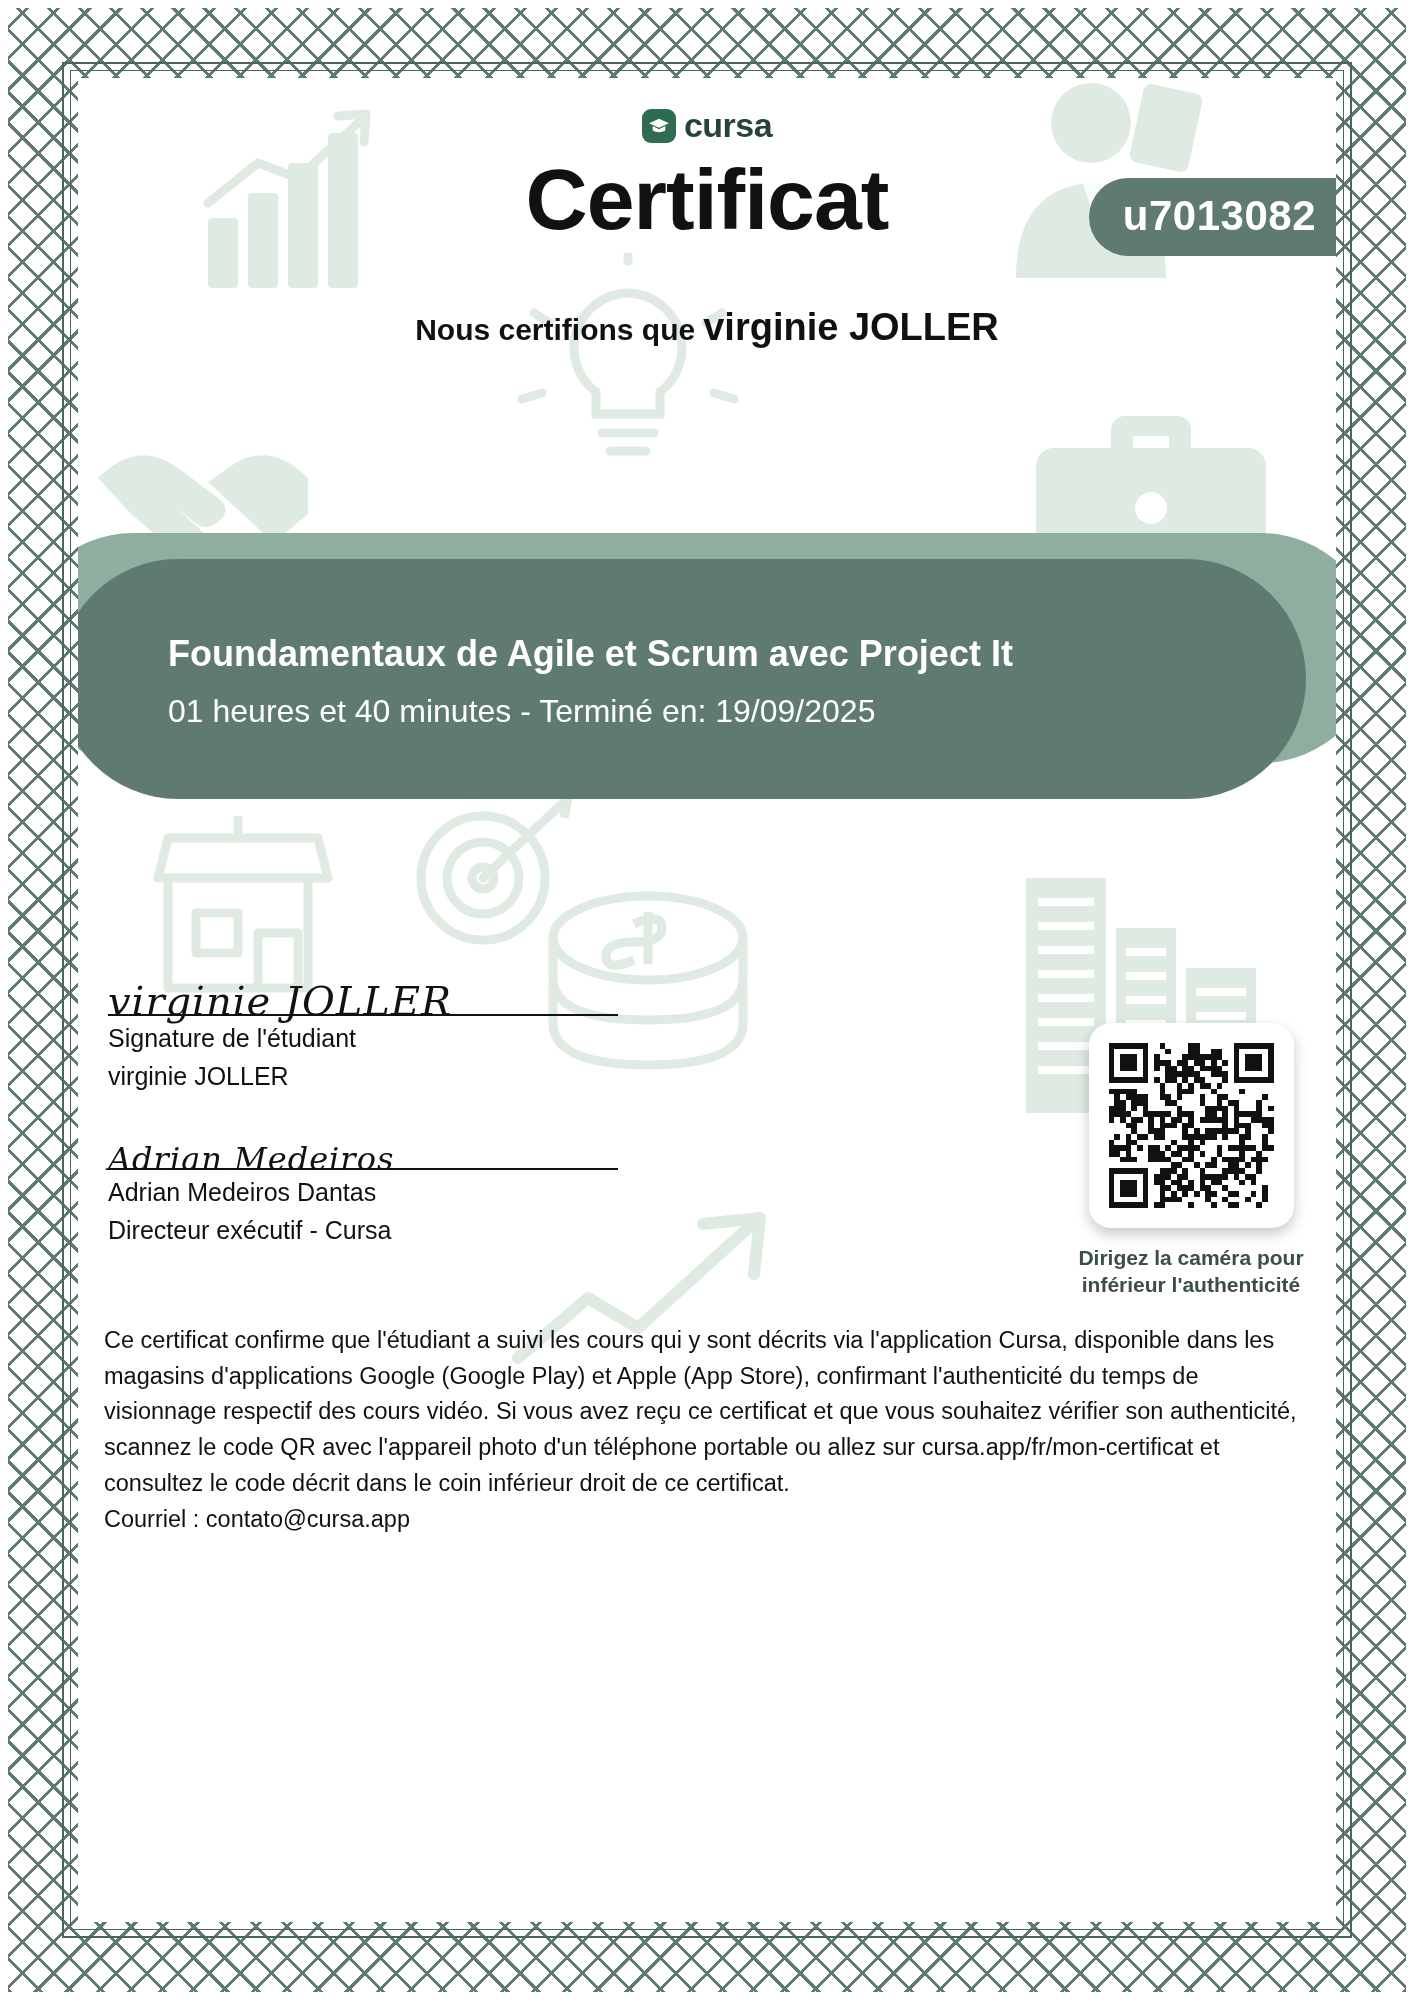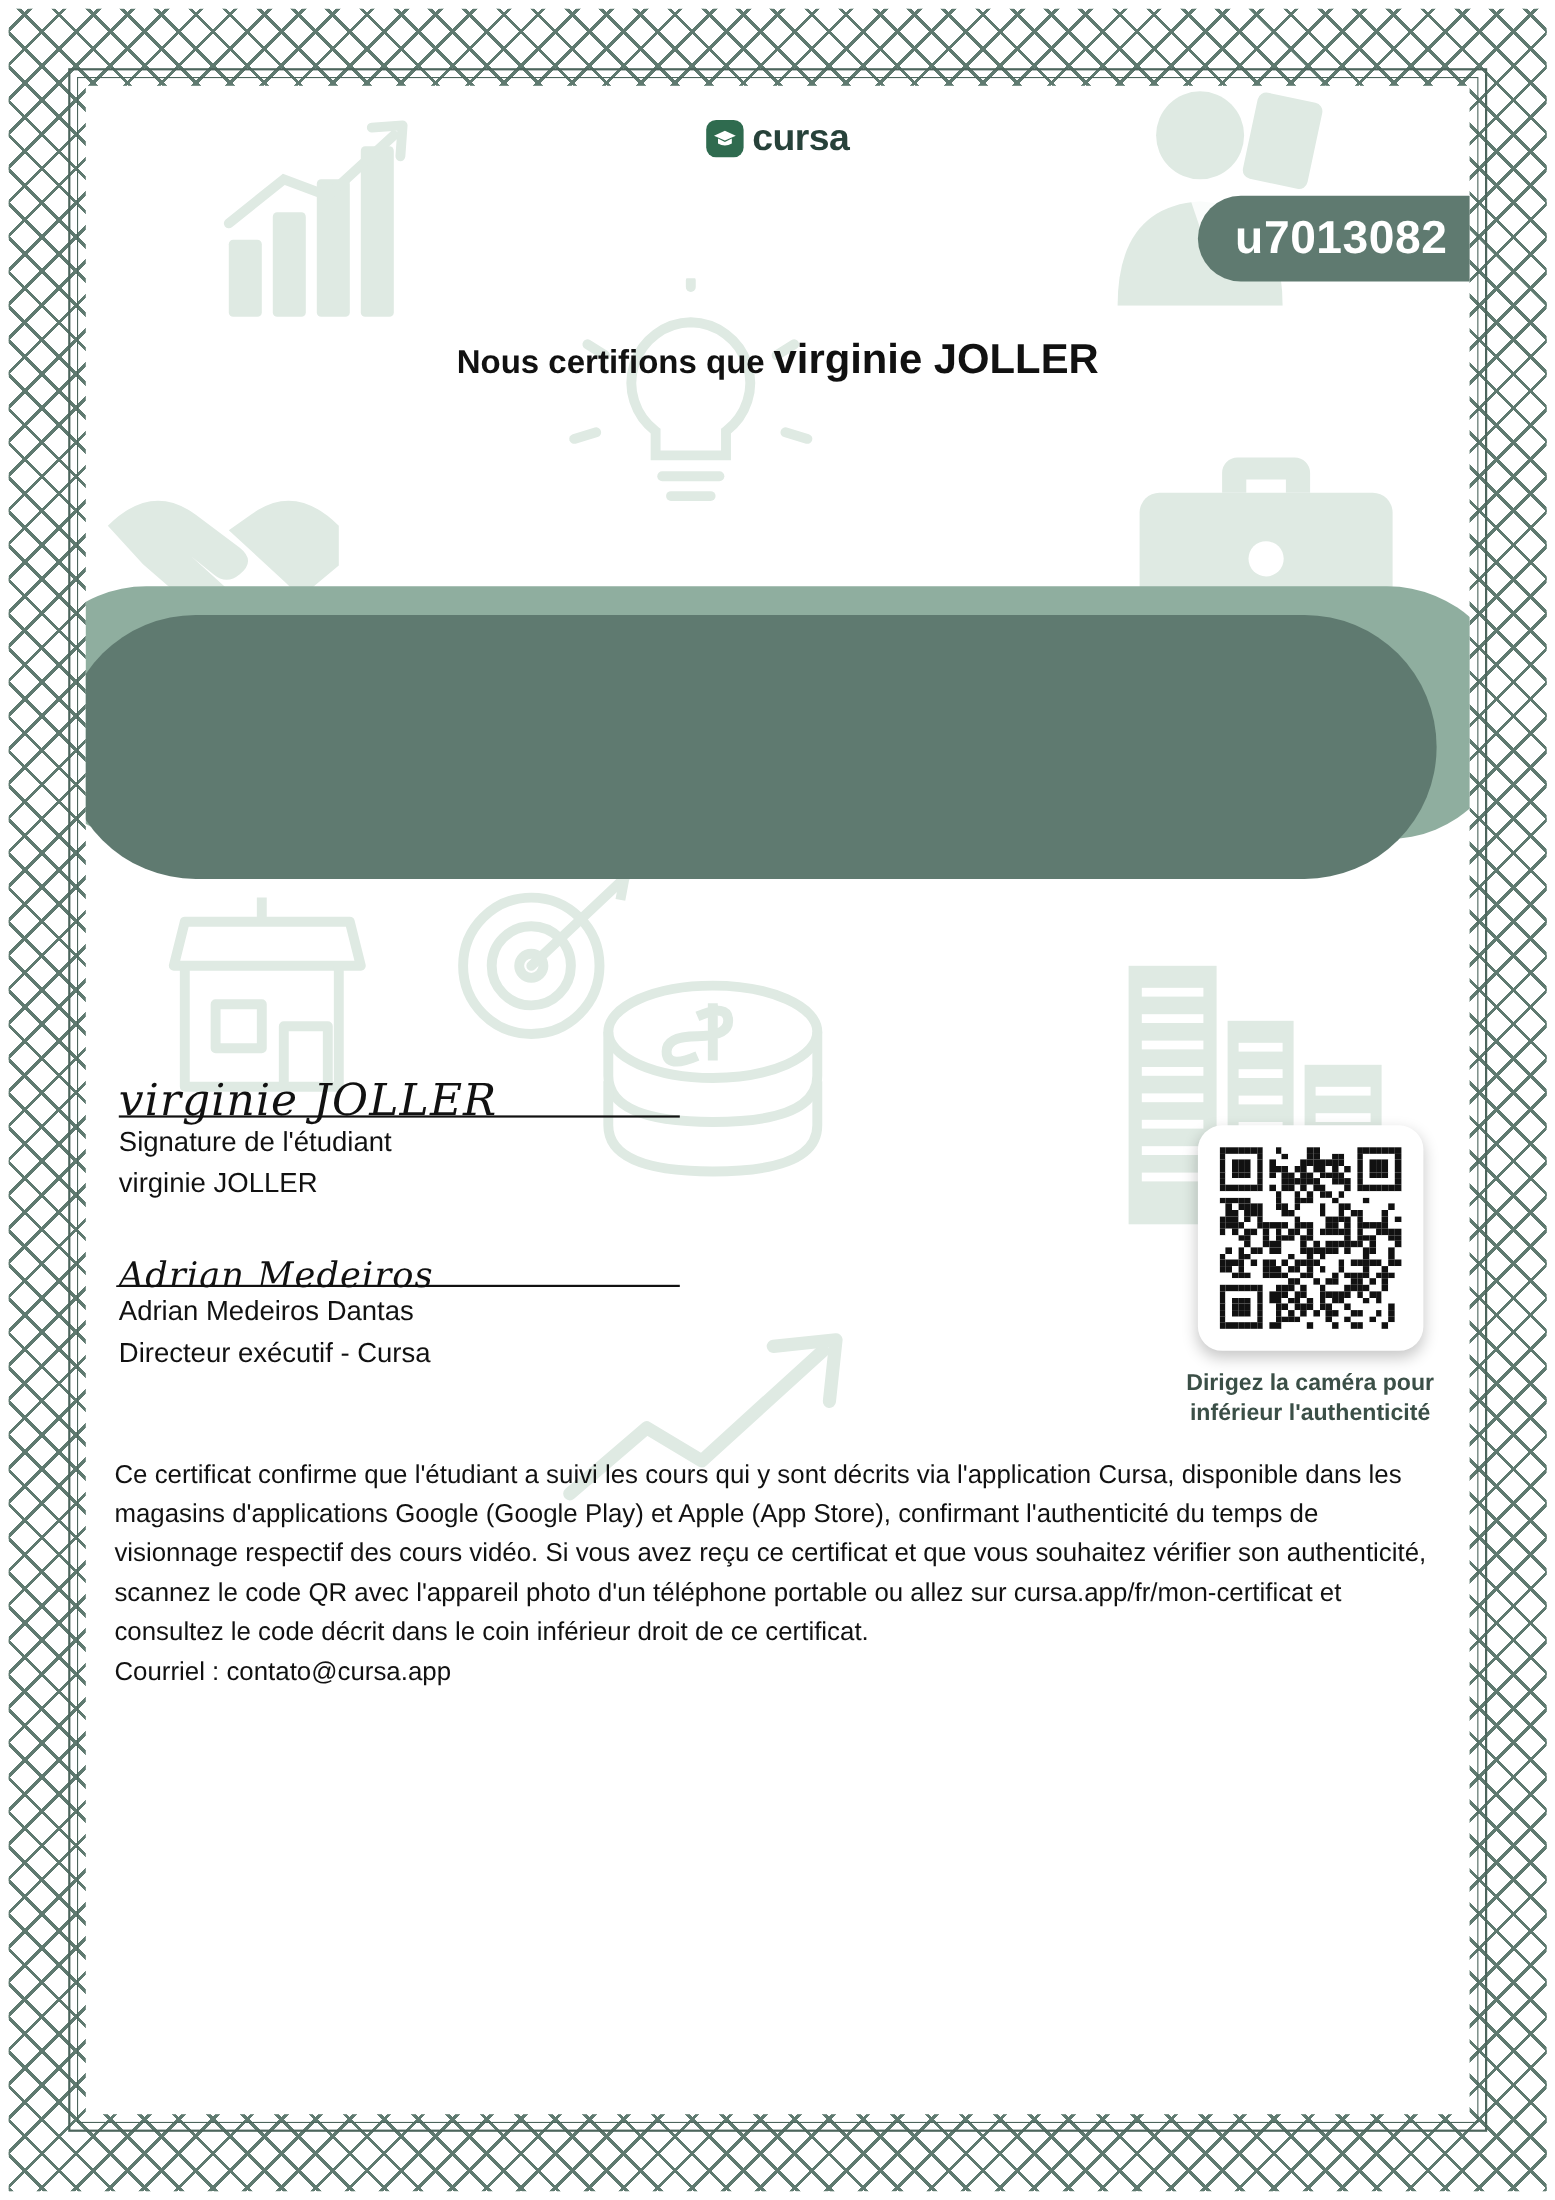--- a/index.html
+++ b/index.html
@@ -406,32 +406,37 @@
     <div class="logo-row">
       <span class="logo-badge">
         <svg width="22" height="18" viewBox="0 0 24 20" aria-hidden="true">
           <path d="M12 2 L23 7 L12 12 L1 7 Z" fill="#ffffff"></path>
           <path d="M5 10 L5 15 Q12 19 19 15 L19 10 L12 13.5 Z" fill="#ffffff"></path>
         </svg>
       </span>
       <span class="logo-text">cursa</span>
     </div>
 
+    <div class="title">Certificat</div>
 
     <div class="code-badge">u7013082</div>
 
     <div class="certify">
       <div class="certify-line1">
         <span>Nous certifions que</span><span class="student">virginie JOLLER</span>
       </div>
     </div>
 
     <div class="course-banner-wrap">
       <div class="banner-back"></div>
       <div class="banner-front"></div>
+      <div class="banner-text">
+        <div class="course-name">Foundamentaux de Agile et Scrum avec Project It</div>
+        <div class="course-meta">01 heures et 40 minutes - Terminé en: 19/09/2025</div>
+      </div>
     </div>
 
     <div class="sig-block">
       <div>
         <div class="sig-script">virginie JOLLER</div>
         <div class="sig-line"></div>
         <div class="sig-label">Signature de l'étudiant</div>
         <div class="sig-label">virginie JOLLER</div>
       </div>
       <div class="sig-block-2">

